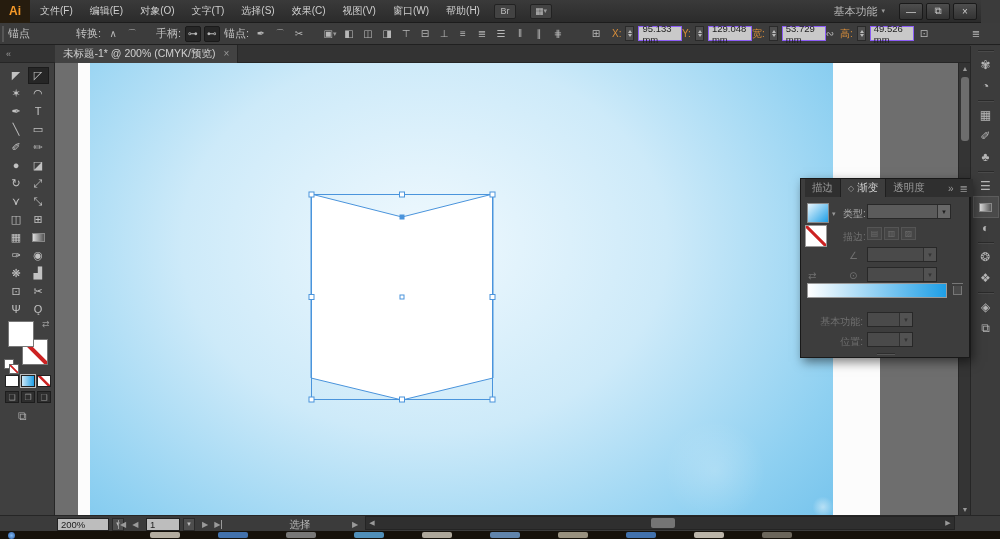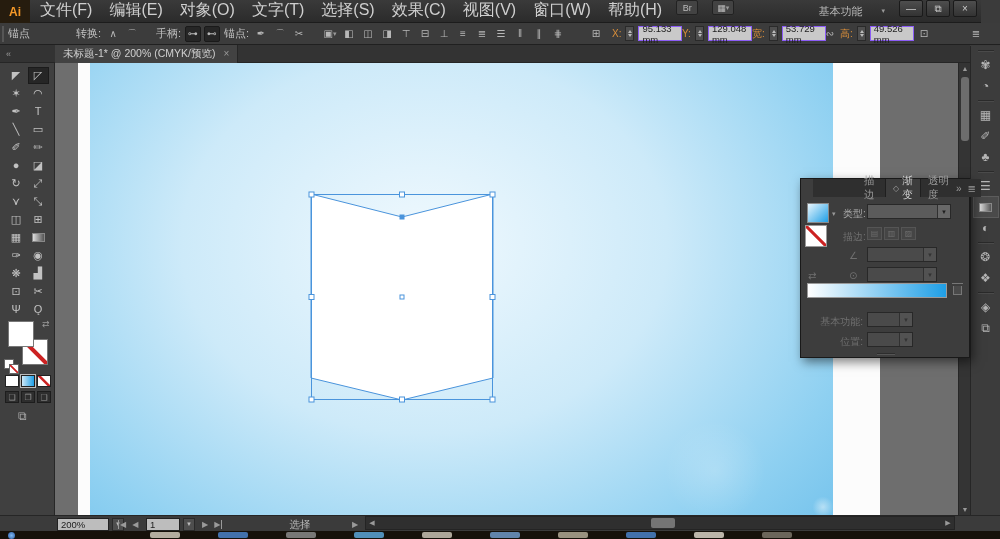--- a/index.html
+++ b/index.html
@@ -2,29 +2,29 @@
 <html><head>
 <meta charset="utf-8">
 <style>
   html,body{margin:0;padding:0;background:#000;}
   *{box-sizing:border-box;}
   .app{position:relative;width:1000px;height:539px;overflow:hidden;background:#3b3b3b;
        font-family:"Liberation Sans","DejaVu Sans",sans-serif;color:#c8c8c8;cursor:default;}
   
   .menubar{position:absolute;left:0;top:0;width:981px;height:23px;
            background:linear-gradient(#3a3a3a,#2b2b2b);border-bottom:1px solid #1c1c1c;
-           display:flex;}
+           display:flex;align-items:center;}
   .ailogo{width:30px;height:23px;background:#261c0e;color:#f79a28;font-weight:bold;
           font-size:12px;display:flex;align-items:center;justify-content:center;}
-  .menus{display:flex;gap:17px;margin-left:10px;font-size:16px;color:#cfcfcf;}
+  .menus{display:flex;gap:17px;margin-left:10px;font-size:10px;color:#cfcfcf;}
   .menu-item{white-space:nowrap;}
   .mbtn{margin-left:14px;width:22px;height:15px;background:#434343;border:1px solid #222;
         font-size:9px;color:#bbb;display:flex;align-items:center;justify-content:center;border-radius:2px;}
   .spacer{flex:1;}
-  .ws{font-size:11px;color:#b5b5b5;margin-right:14px;display:flex;align-items:center;gap:19px;}
+  .ws{font-size:11px;color:#b5b5b5;margin-right:14px;display:flex;align-items:center;gap:4px;}
   .winbtns{display:flex;gap:3px;margin-right:4px;}
   .wbtn{width:24px;height:17px;background:linear-gradient(#4e4e4e,#333);border:1px solid #1a1a1a;
         color:#ccc;font-size:10px;display:flex;align-items:center;justify-content:center;border-radius:2px;}
   
   .controlbar{position:absolute;left:0;top:23px;width:1000px;height:22px;background:#3c3c3c;
               border-bottom:1px solid #202020;font-size:11px;}
   .cgrip{position:absolute;left:2px;top:3px;width:2px;height:16px;background:#565656;}
   .cgroup{position:absolute;top:0;height:21px;display:flex;align-items:center;gap:4px;}
   .clabel{color:#c0c0c0;}
   .cbtn{width:16px;height:16px;display:flex;align-items:center;justify-content:center;
@@ -90,21 +90,21 @@
   
   .dock{position:absolute;left:970px;top:46px;width:30px;height:469px;background:#3c3c3c;
         border-left:1px solid #262626;}
   .dsep{width:16px;height:2px;margin:4px auto 3px auto;background:#2a2a2a;border-bottom:1px solid #4a4a4a;}
   .dicon{width:24px;height:20px;margin:1px auto;display:flex;align-items:center;justify-content:center;
          color:#b5b5b5;font-size:12px;}
   .dicon.active{background:#4a4a4a;box-shadow:0 0 0 1px #5c5c5c;}
   
   .gpanel{position:absolute;left:800px;top:178px;width:170px;height:180px;background:#3d3d3d;
           border:1px solid #191919;box-shadow:3px 4px 10px rgba(0,0,0,.5);z-index:10;font-size:10px;}
-  .gtabs{position:absolute;left:12px;top:0;width:168px;height:18px;background:#2f2f2f;display:flex;align-items:stretch;padding-left:44px;}
+  .gtabs{position:absolute;left:4px;top:0;width:168px;height:18px;background:#2f2f2f;display:flex;align-items:stretch;}
   .gtab{padding:0 7px;display:flex;align-items:center;gap:3px;color:#9a9a9a;font-size:10.5px;}
   .gtab.active{background:#3d3d3d;color:#d4d4d4;border-left:1px solid #1f1f1f;border-right:1px solid #1f1f1f;}
   .gtabr{margin-left:auto;display:flex;align-items:center;gap:6px;padding-right:5px;color:#9a9a9a;}
   .gswatch{position:absolute;left:6px;top:24px;width:22px;height:20px;border:1px solid #8a8a8a;
            background:linear-gradient(135deg,#e8f6fd,#1f9fe6);}
   .gcaret{position:absolute;left:31px;top:31px;font-size:7px;color:#999;}
   .glabel{position:absolute;color:#a8a8a8;}
   .gdis{color:#6f6f6f;}
   .gdrop{position:absolute;height:15px;background:#5b5b5b;border:1px solid #282828;}
   .gdrop .db{position:absolute;right:0;top:0;bottom:0;width:13px;background:#686868;

